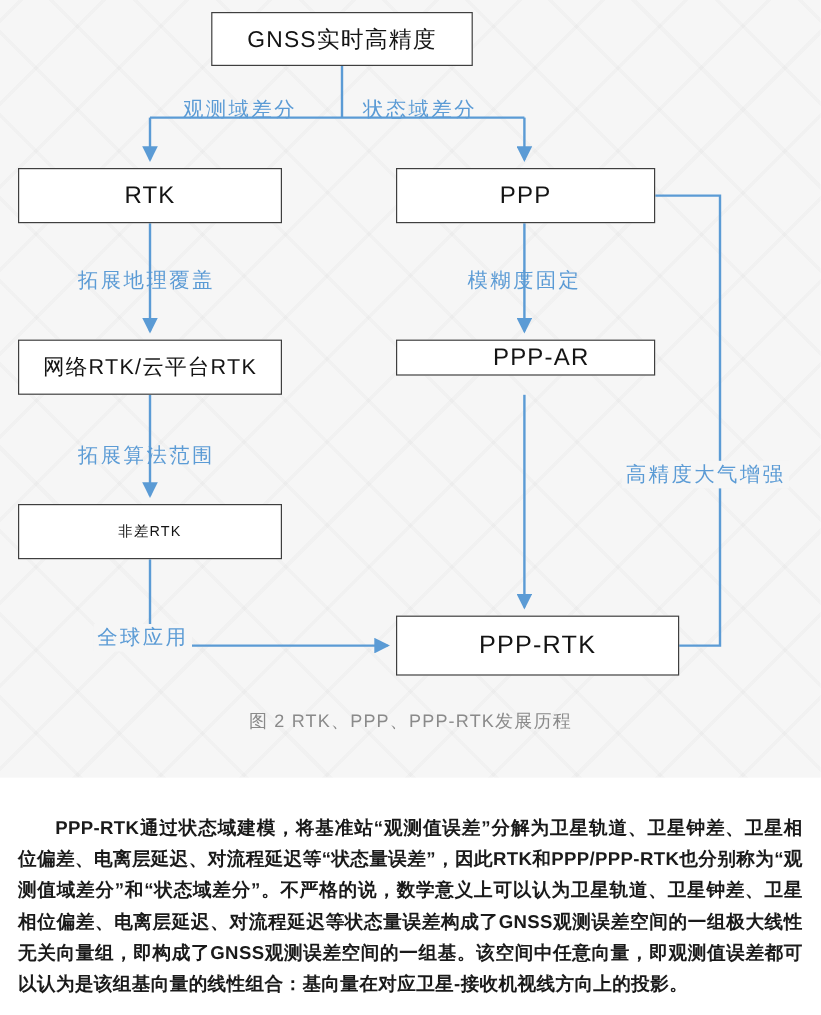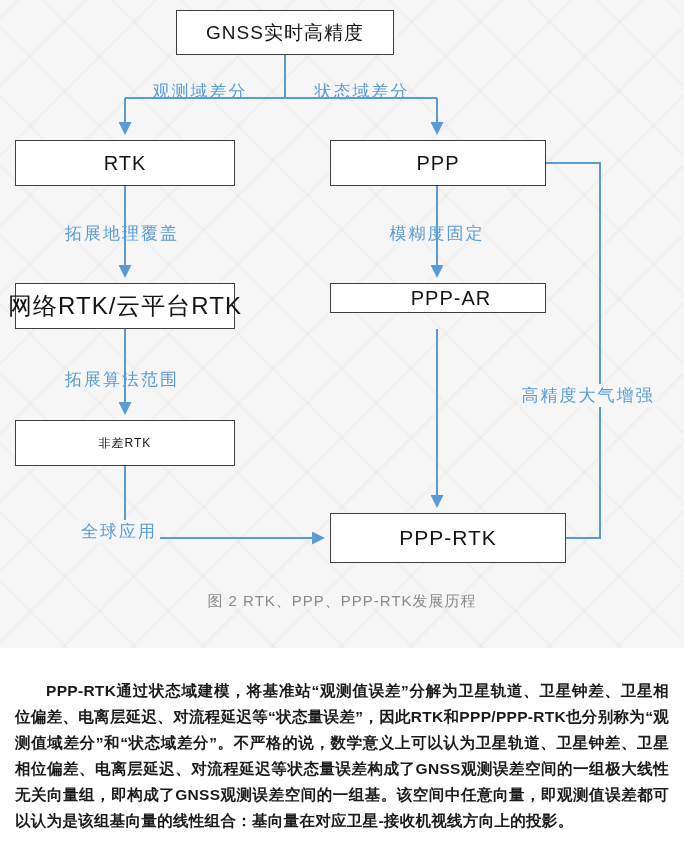--- a/index.html
+++ b/index.html
@@ -33,39 +33,39 @@
     align-items: center;
     justify-content: center;
     font-weight: 400;
     color: #141414;
     letter-spacing: 1px;
     white-space: nowrap;
   }
   .node-gnss        { left:176px; top:10px;  width:218px; height:45px; font-size:19px; }
   .node-rtk         { left:15px;  top:140px; width:220px; height:46px; font-size:20px; }
   .node-ppp         { left:330px; top:140px; width:216px; height:46px; font-size:20px; }
-  .node-network     { left:15px;  top:283px; width:220px; height:46px; font-size:24px; }
+  .node-network     { left:15px;  top:283px; width:220px; height:46px; font-size:18px; }
   .node-pppar       { left:330px; top:283px; width:216px; height:30px; font-size:20px;padding-left:26px; }
   .node-undiff      { left:15px;  top:420px; width:220px; height:46px; font-size:12px; }
   .node-ppprtk      { left:330px; top:513px; width:236px; height:50px; font-size:21px; }
   .edge-label {
     position: absolute;
     color: #5b9bd5;
     font-size: 17px;
     font-weight: 500;
     letter-spacing: 2px;
     white-space: nowrap;
     transform: translateX(-50%);
   }
   .edge-label.bg {
     background: #f6f6f6;
     padding: 0 3px;
   }
   .lbl-obs     { left:200px; top:80px;text-align:right; }
-  .lbl-state   { left:362px; top:80px; }
+  .lbl-state   { left:350px; top:80px; }
   .lbl-geo     { left:122px; top:222px; }
   .lbl-amb     { left:437px; top:222px; }
   .lbl-algo    { left:122px; top:368px; }
   .lbl-global  { left:119px; top:520px; }
   .lbl-atmos   { left:588px; top:384px; }
   .figure-caption {
     position: absolute;
     left: 0; top: 592px;
     width: 100%;
     text-align: center;

